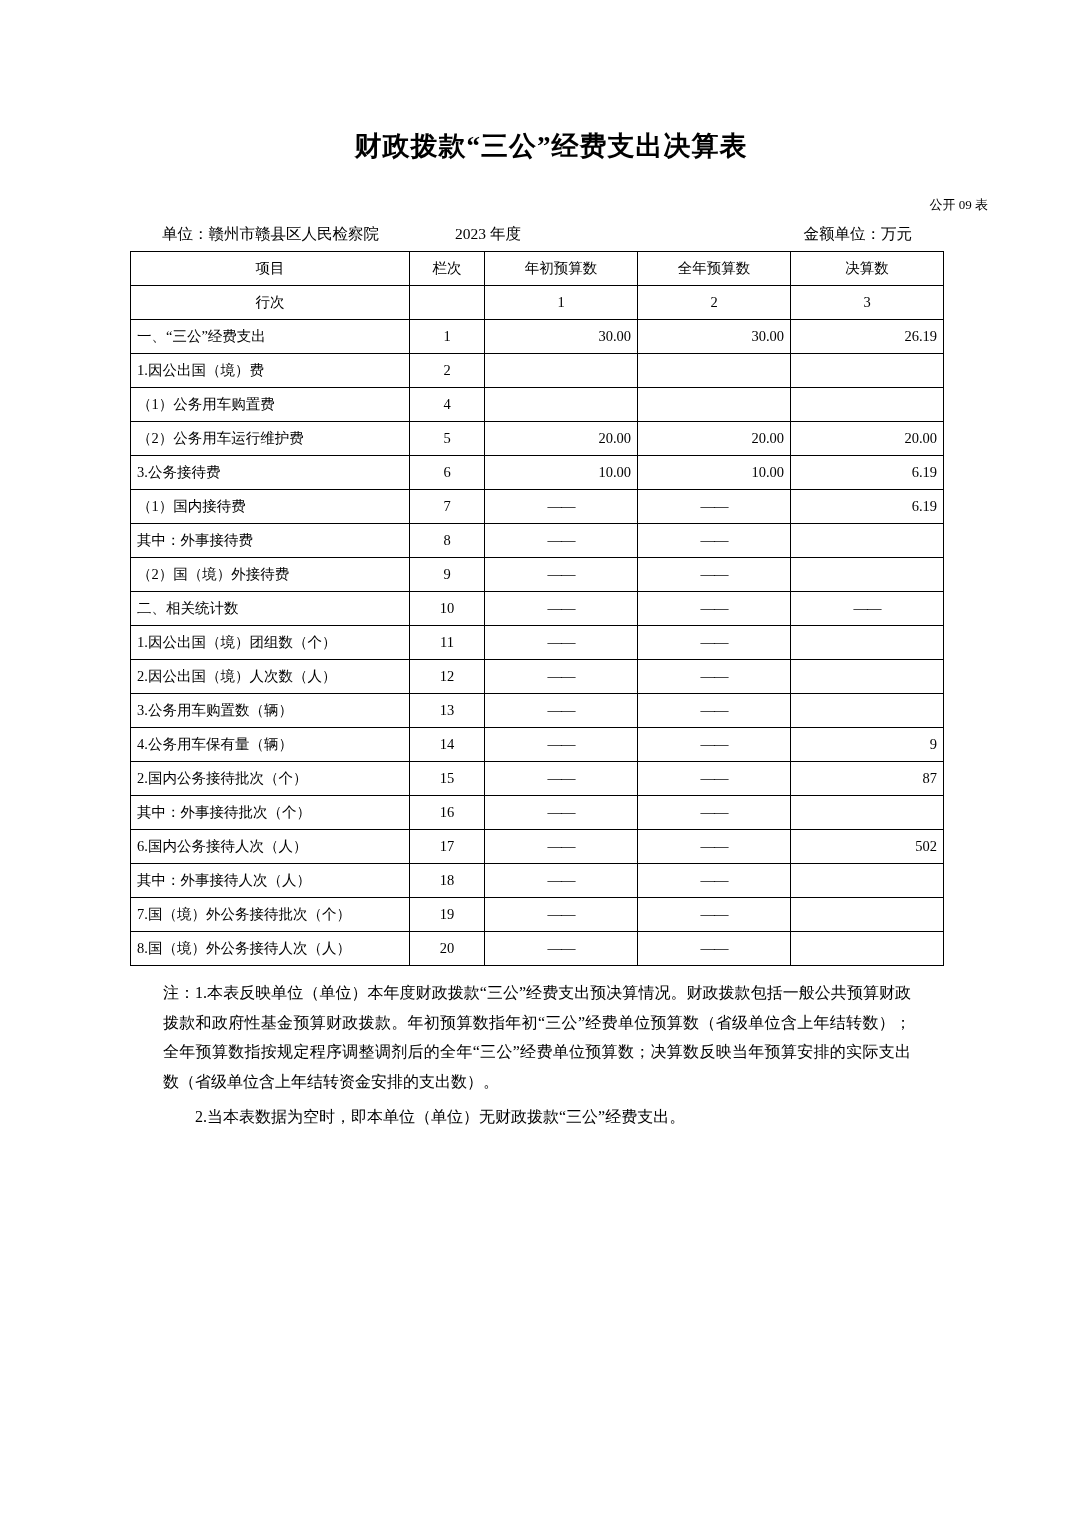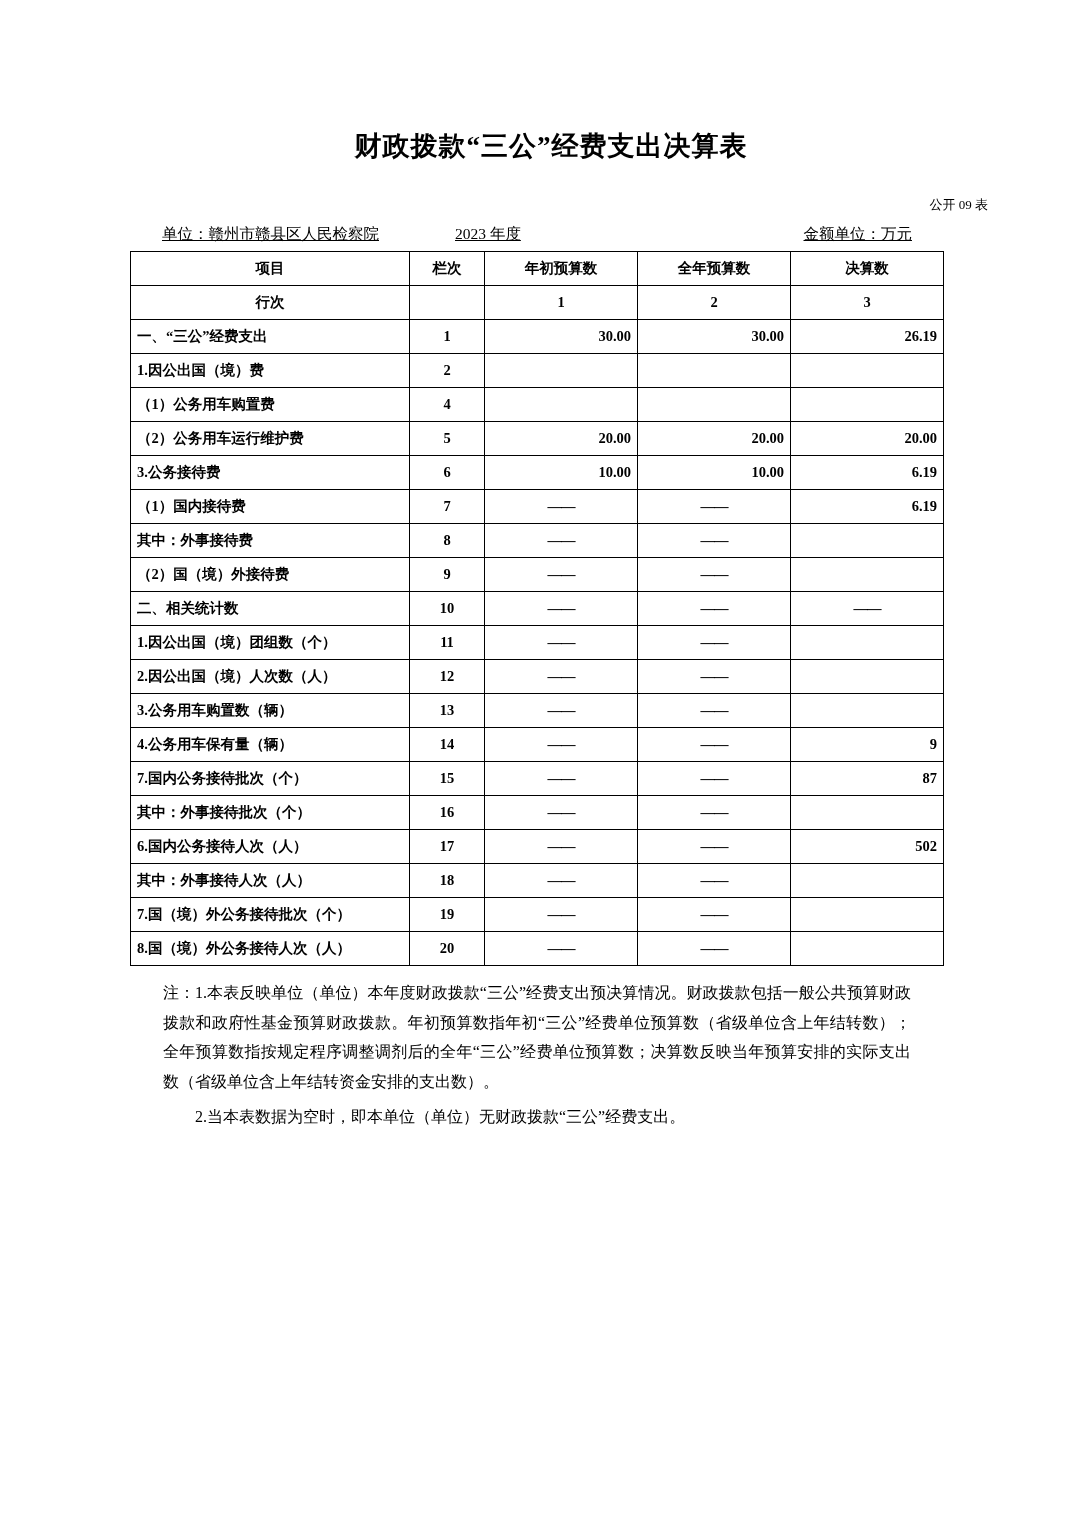--- a/index.html
+++ b/index.html
@@ -36,39 +36,37 @@
     margin-top: 32px;
     padding-right: 86px;
   }
   .meta-row {
     display: flex;
     align-items: baseline;
     font-size: 15.5px;
     margin-top: 10px;
     padding-left: 162px;
     padding-right: 162px;
-    text-decoration: underline;
   }
   .meta-unit {
     white-space: nowrap;
   }
   .meta-year {
     margin-left: 76px;
     white-space: nowrap;
   }
   .meta-amount {
     margin-left: auto;
     white-space: nowrap;
   }
   table.fin {
     border-collapse: collapse;
     margin: 6px auto 0 auto;
     width: 748px;
     table-layout: fixed;
-    font-weight: bold;
   }
   table.fin td {
     border: 1px solid #000000;
     height: 33px;
     font-size: 14.5px;
     padding: 0 6px;
     vertical-align: middle;
     line-height: 1.2;
   }
   td.c-item { width: 266px; }
@@ -211,21 +209,21 @@
           <td class="c-num"></td>
         </tr>
         <tr>
           <td class="c-item ind1">4.公务用车保有量（辆）</td>
           <td class="c-col">14</td>
           <td class="c-num center dash">——</td>
           <td class="c-num center dash">——</td>
           <td class="c-num">9</td>
         </tr>
         <tr>
-          <td class="c-item ind1">7.国内公务接待批次（个）</td>
+          <td class="c-item ind1">2.国内公务接待批次（个）</td>
           <td class="c-col">15</td>
           <td class="c-num center dash">——</td>
           <td class="c-num center dash">——</td>
           <td class="c-num">87</td>
         </tr>
         <tr>
           <td class="c-item ind2">其中：外事接待批次（个）</td>
           <td class="c-col">16</td>
           <td class="c-num center dash">——</td>
           <td class="c-num center dash">——</td>

